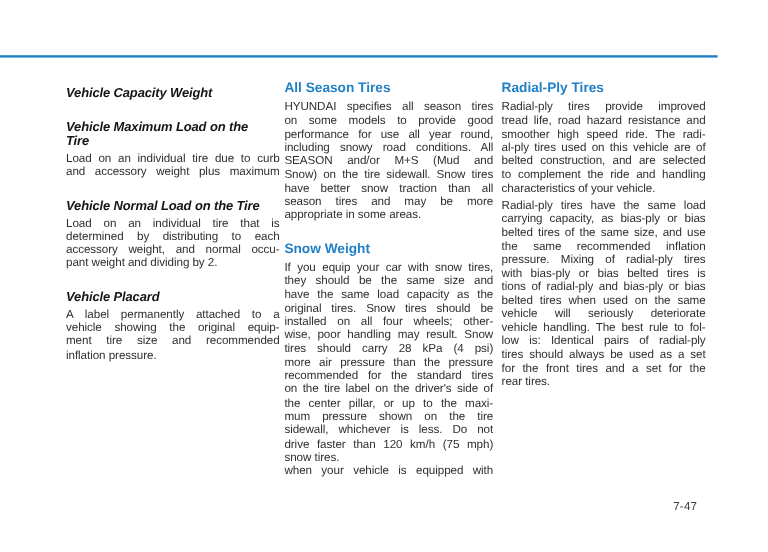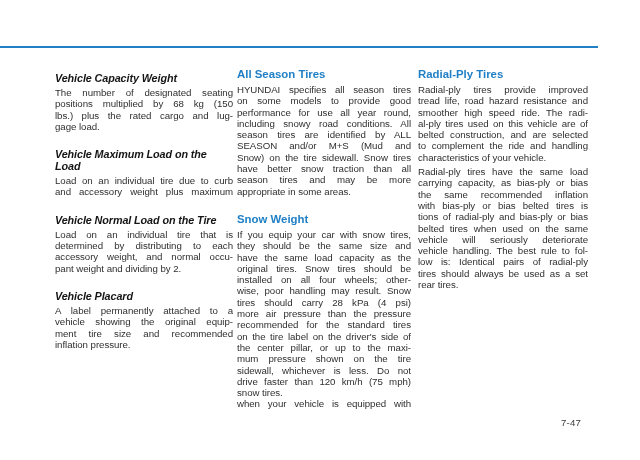--- a/index.html
+++ b/index.html
@@ -77,31 +77,25 @@
 
 <div class="page">
   <div class="top-rule"></div>
 
   <main class="columns" id="columns-root">
       <div class="col col-0">
         <section class="sec">
           <div class="heading h-def">
             <div>Vehicle Capacity Weight</div>
           </div>
-          <div class="para">
-            <div class="jline">The number of designated seating</div>
-            <div class="jline">positions multiplied by 68 kg (150</div>
-            <div class="jline">lbs.) plus the rated cargo and lug-</div>
-            <div class="jline last">gage load.</div>
-          </div>
         </section>
         <section class="sec follow">
           <div class="heading h-def">
             <div>Vehicle Maximum Load on the</div>
-            <div>Load</div>
+            <div>Tire</div>
           </div>
           <div class="para">
             <div class="jline">Load on an individual tire due to curb</div>
             <div class="jline">and accessory weight plus maximum</div>
           </div>
         </section>
         <section class="sec follow">
           <div class="heading h-def">
             <div>Vehicle Normal Load on the Tire</div>
           </div>
@@ -127,21 +121,20 @@
       <div class="col col-1">
         <section class="sec">
           <div class="heading h-topic">
             <div>All Season Tires</div>
           </div>
           <div class="para">
             <div class="jline">HYUNDAI specifies all season tires</div>
             <div class="jline">on some models to provide good</div>
             <div class="jline">performance for use all year round,</div>
             <div class="jline">including snowy road conditions. All</div>
-            <div class="jline">season tires are identified by ALL</div>
             <div class="jline">SEASON and/or M+S (Mud and</div>
             <div class="jline">Snow) on the tire sidewall. Snow tires</div>
             <div class="jline">have better snow traction than all</div>
             <div class="jline">season tires and may be more</div>
             <div class="jline last">appropriate in some areas.</div>
           </div>
         </section>
         <section class="sec follow">
           <div class="heading h-topic">
             <div>Snow Weight</div>
@@ -176,28 +169,31 @@
             <div class="jline">tread life, road hazard resistance and</div>
             <div class="jline">smoother high speed ride. The radi-</div>
             <div class="jline">al-ply tires used on this vehicle are of</div>
             <div class="jline">belted construction, and are selected</div>
             <div class="jline">to complement the ride and handling</div>
             <div class="jline last">characteristics of your vehicle.</div>
           </div>
           <div class="para follow-p">
             <div class="jline">Radial-ply tires have the same load</div>
             <div class="jline">carrying capacity, as bias-ply or bias</div>
+            <div class="jline">belted tires of the same size, and use</div>
             <div class="jline">the same recommended inflation</div>
+            <div class="jline">pressure. Mixing of radial-ply tires</div>
             <div class="jline">with bias-ply or bias belted tires is</div>
             <div class="jline">tions of radial-ply and bias-ply or bias</div>
             <div class="jline">belted tires when used on the same</div>
             <div class="jline">vehicle will seriously deteriorate</div>
             <div class="jline">vehicle handling. The best rule to fol-</div>
             <div class="jline">low is: Identical pairs of radial-ply</div>
             <div class="jline">tires should always be used as a set</div>
+            <div class="jline">for the front tires and a set for the</div>
             <div class="jline last">rear tires.</div>
           </div>
         </section>
       </div>
     </main>
 
   <div class="chapter-tab">
     
     
   </div>

